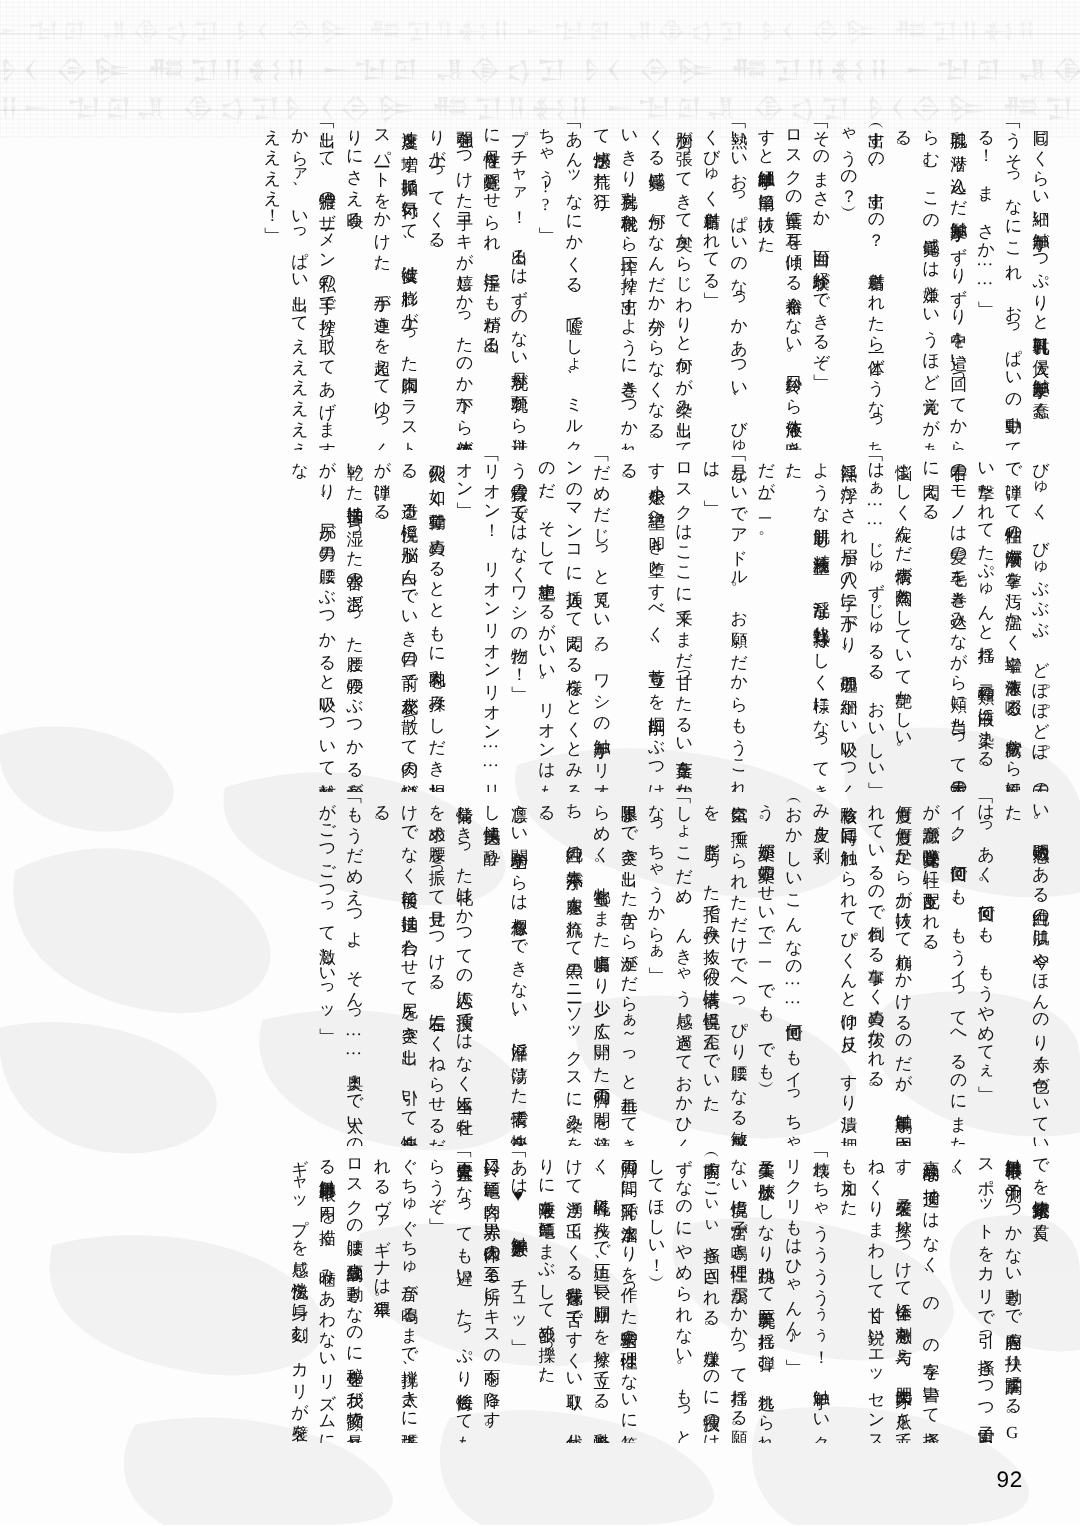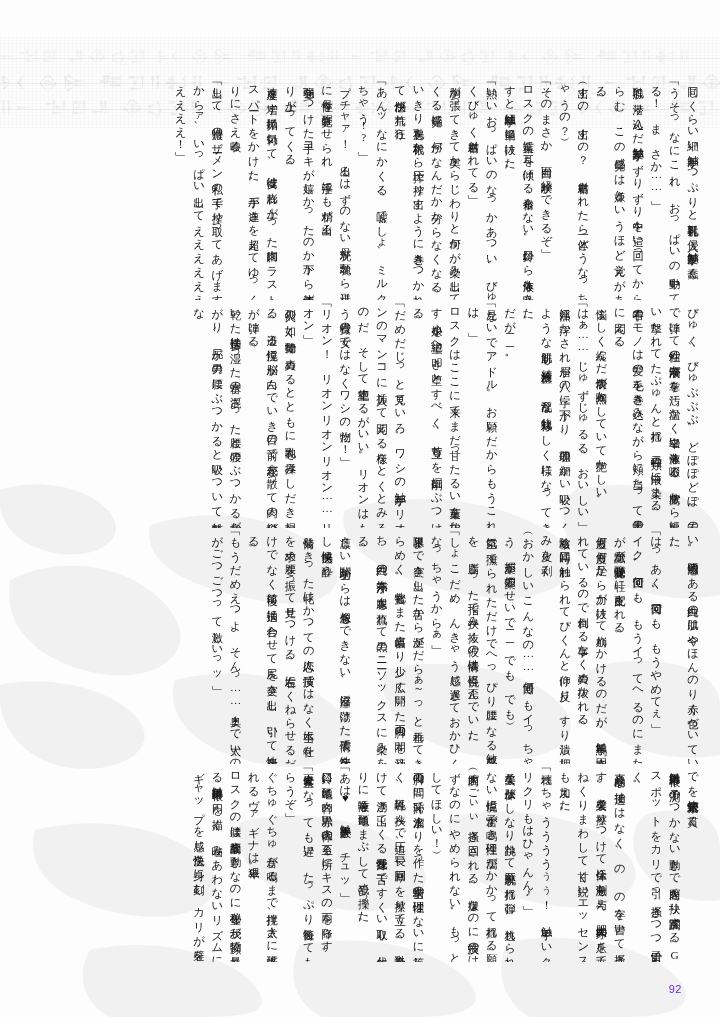--- a/index.html
+++ b/index.html
@@ -25,21 +25,20 @@
   
   #deco-band {
     position: absolute;
     left: 0;
     top: 0;
     width: 720px;
     height: 92px;
     overflow: hidden;
     opacity: 1;
     pointer-events: none;
-    margin-top: 36px;
   }
   #deco-band .grain {
     position: absolute;
     inset: 0;
     background:
       repeating-linear-gradient(0deg, rgba(0,0,0,0.020) 0px, rgba(0,0,0,0.020) 1px, rgba(0,0,0,0) 1px, rgba(0,0,0,0) 3px),
       repeating-linear-gradient(90deg, rgba(0,0,0,0.018) 0px, rgba(0,0,0,0.018) 1px, rgba(0,0,0,0) 1px, rgba(0,0,0,0) 4px);
   }
   #deco-band .rule {
     position: absolute;
@@ -87,22 +86,22 @@
   .vblock.b1 { right: 18px; top: 78px;  width: 684px; height: 222px; }
   .vblock.b2 { right: 18px; top: 300px; width: 684px; height: 228px; }
   .vblock.b3 { right: 18px; top: 528px; width: 684px; height: 236px; }
   .vblock.b4 { right: 18px; top: 764px; width: 684px; height: 198px; }
 
   #folio {
     position: absolute;
     right: 38px;
     bottom: 22px;
     font-family: "Liberation Sans", sans-serif;
-    font-size: 11px;
-    color: #6d28d9;
+    font-size: 15px;
+    color: #000000;
     letter-spacing: .5px;
   }
 </style>
 </head>
 <body>
 
 <div id="page">
 
   <div id="deco-band">
     <div class="grain"></div>

